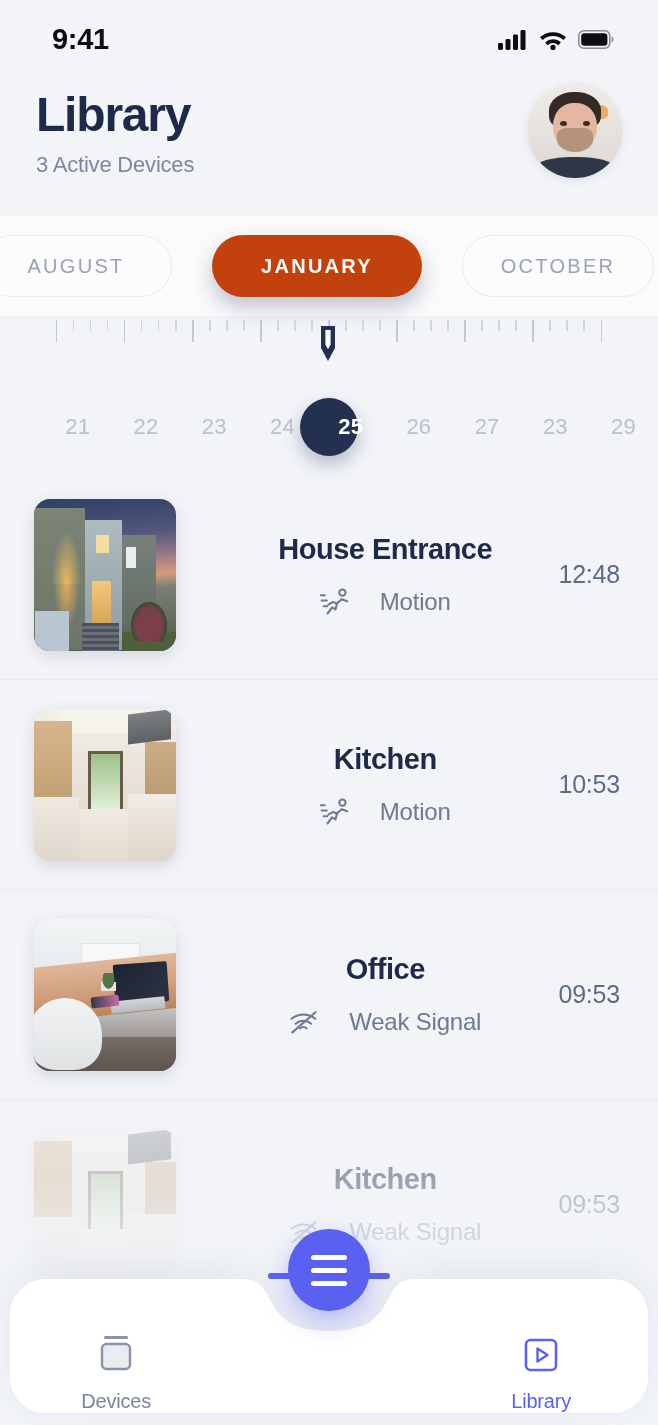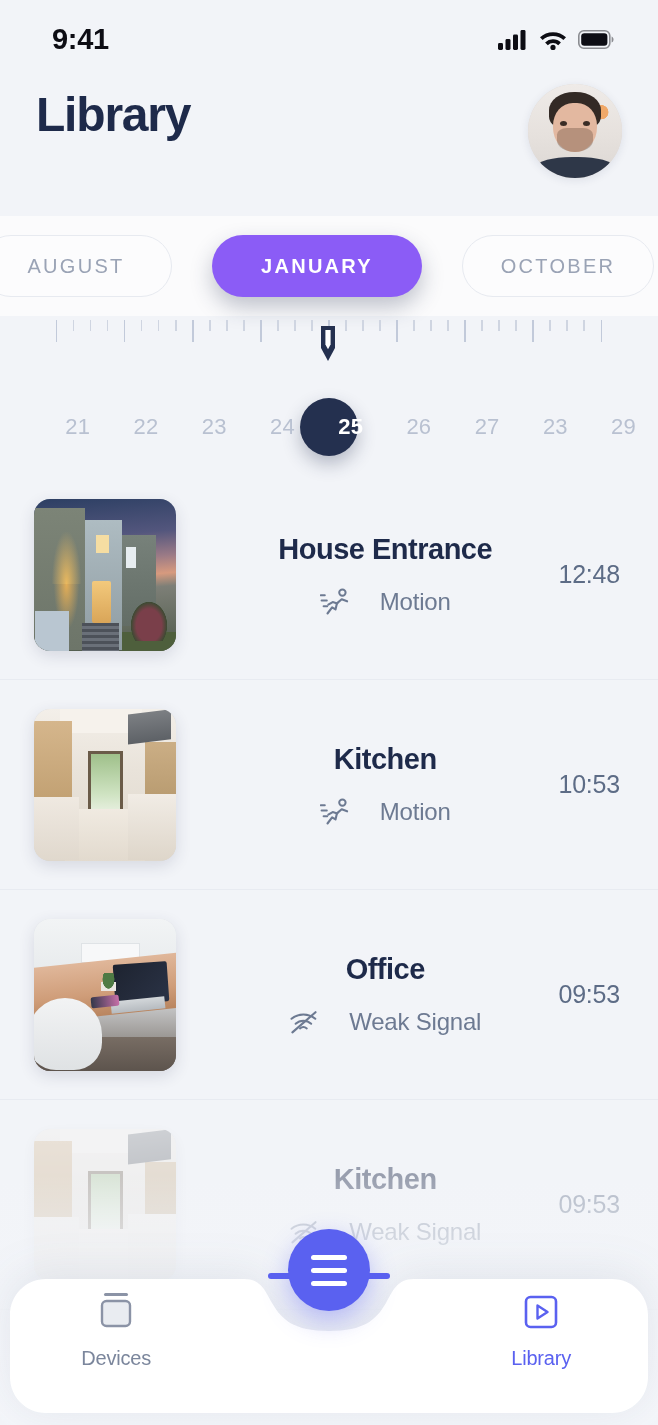--- a/index.html
+++ b/index.html
@@ -153,21 +153,21 @@
     white-space: nowrap;
   }
   .month-tab.inactive {
     border: 1.4px solid #e7eaf0;
     color: #9aa3b5;
     background: #fcfcfd;
     width: 192px;
   }
   .month-tab.inactive.first { margin-left: -22px; }
   .month-tab.active {
-    background: #8b5cf6;
+    background: #c2410c;
     color: #ffffff;
     font-weight: bold;
     width: 210px;
     box-shadow: 0 10px 22px rgba(36,48,79,0.28);
   }
 
   
   .ruler {
     position: absolute;
     top: 316px; left: 0; right: 0;
@@ -487,21 +487,21 @@
     z-index: 5;
   }
   .nav-shape {
     position: absolute; inset: 0;
     filter: drop-shadow(0 -4px 22px rgba(62,76,110,0.10));
   }
   .nav-items {
     position: absolute;
     inset: 0;
     display: flex;
-    align-items: flex-start;
+    align-items: flex-end;
   }
   .nav-item {
     width: 33.3%;
     display: flex;
     flex-direction: column;
     align-items: center;
     gap: 12px;
     padding-top: 18px;
   }
   .nav-item.middle { visibility: hidden; }
@@ -567,20 +567,21 @@
         <rect x="0.8" y="0.8" width="31" height="17.4" rx="5" fill="none" stroke="#0d0d14" stroke-width="1.6" opacity="0.45"></rect>
         <rect x="3.2" y="3.2" width="26.2" height="12.6" rx="3.2" fill="#0d0d14"></rect>
         <path d="M33.6 6.4c1.3.5 1.9 1.6 1.9 3.1s-.6 2.6-1.9 3.1V6.4z" fill="#0d0d14" opacity="0.45"></path>
       </svg>
     </div>
   </div>
 
   <div class="header">
     <div class="header-text">
       <div class="page-title">Library</div>
+      <div class="page-subtitle">3 Active Devices</div>
     </div>
     <div class="avatar">
       <div class="avatar-bg"></div>
       <div class="avatar-body"></div>
       <div class="avatar-hair"></div>
       <div class="avatar-face"></div>
       <div class="avatar-beard"></div>
       <div class="avatar-eye l"></div>
       <div class="avatar-eye r"></div>
     </div>

